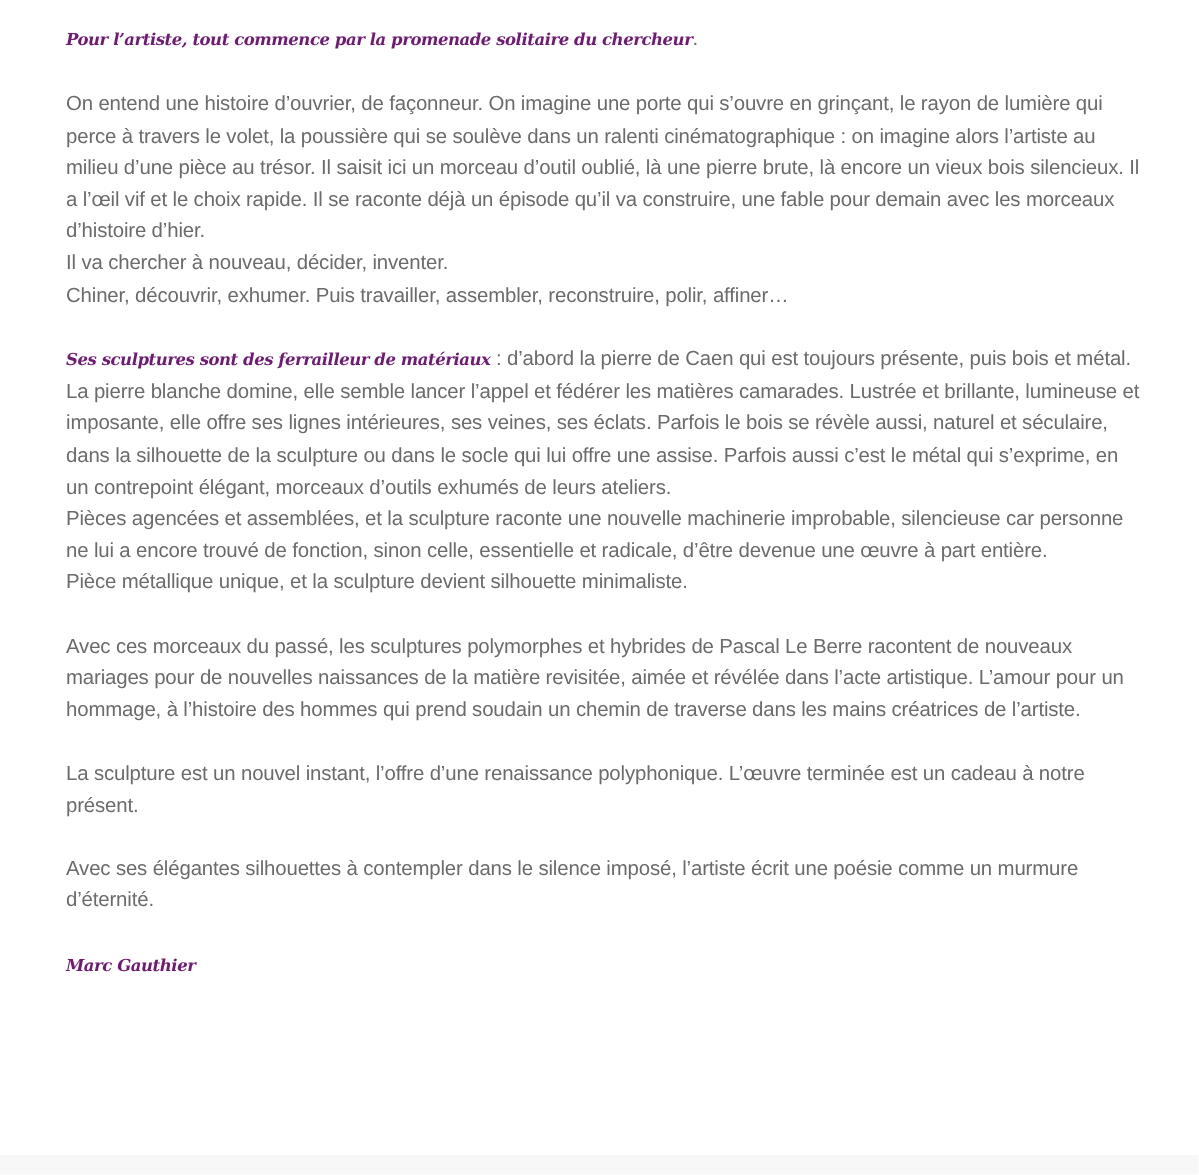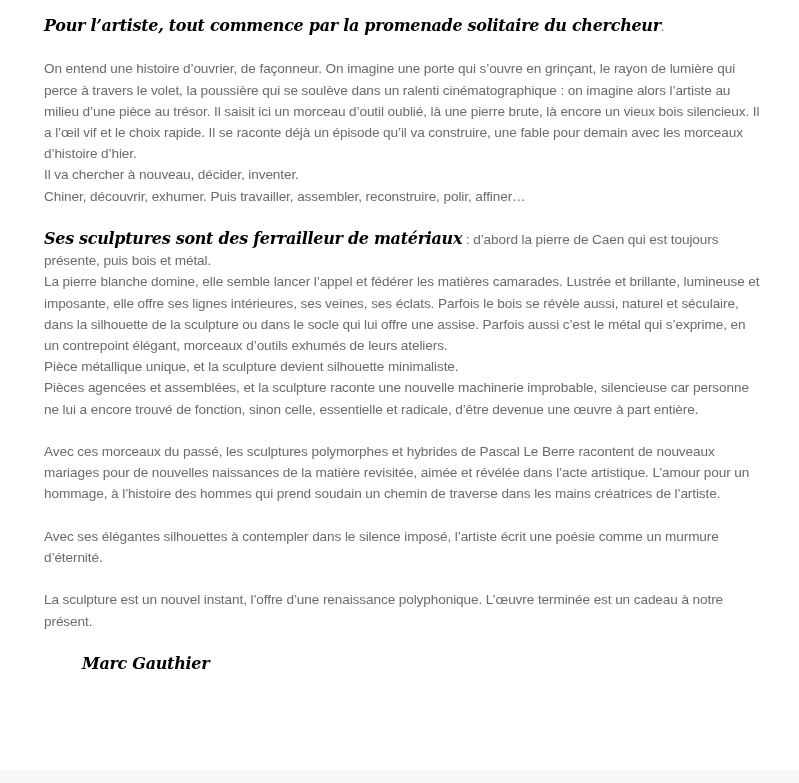--- a/index.html
+++ b/index.html
@@ -27,27 +27,26 @@
   .para {
     margin: 0 0 21.2px 0;
   }
   .line {
     display: block;
   }
   .script {
     font-family: "DejaVu Serif", serif;
     font-style: italic;
     font-weight: bold;
-    color: #000000;
-    font-size: 16px;
+    color: #701a75;
+    font-size: 11px;
     letter-spacing: -0.3px;
   }
   .signature {
     margin-top: 0;
-    margin-left: 38px;
   }
   .footer-strip {
     position: absolute;
     left: 0;
     right: 0;
     top: 770px;
     height: 13px;
     background: #f7f7f7;
   }
 </style>
@@ -62,29 +61,29 @@
 
   <p class="para">
     <span class="line">On entend une histoire d’ouvrier, de façonneur. On imagine une porte qui s’ouvre en grinçant, le rayon de lumière qui perce à travers le volet, la poussière qui se soulève dans un ralenti cinématographique : on imagine alors l’artiste au milieu d’une pièce au trésor. Il saisit ici un morceau d’outil oublié, là une pierre brute, là encore un vieux bois silencieux. Il a l’œil vif et le choix rapide. Il se raconte déjà un épisode qu’il va construire, une fable pour demain avec les morceaux d’histoire d’hier.</span>
     <span class="line">Il va chercher à nouveau, décider, inventer.</span>
     <span class="line">Chiner, découvrir, exhumer. Puis travailler, assembler, reconstruire, polir, affiner…</span>
   </p>
 
   <p class="para">
     <span class="script">Ses sculptures sont des ferrailleur de matériaux</span><span> : d’abord la pierre de Caen qui est toujours présente, puis bois et métal.</span>
     <span class="line">La pierre blanche domine, elle semble lancer l’appel et fédérer les matières camarades. Lustrée et brillante, lumineuse et imposante, elle offre ses lignes intérieures, ses veines, ses éclats. Parfois le bois se révèle aussi, naturel et séculaire, dans la silhouette de la sculpture ou dans le socle qui lui offre une assise. Parfois aussi c’est le métal qui s’exprime, en un contrepoint élégant, morceaux d’outils exhumés de leurs ateliers.</span>
+    <span class="line">Pièces agencées et assemblées, et la sculpture raconte une nouvelle machinerie improbable, silencieuse car personne ne lui a encore trouvé de fonction, sinon celle, essentielle et radicale, d’être devenue une œuvre à part entière.</span>
     <span class="line">Pièce métallique unique, et la sculpture devient silhouette minimaliste.</span>
-    <span class="line">Pièces agencées et assemblées, et la sculpture raconte une nouvelle machinerie improbable, silencieuse car personne ne lui a encore trouvé de fonction, sinon celle, essentielle et radicale, d’être devenue une œuvre à part entière.</span>
   </p>
 
   <p class="para">Avec ces morceaux du passé, les sculptures polymorphes et hybrides de Pascal Le Berre racontent de nouveaux mariages pour de nouvelles naissances de la matière revisitée, aimée et révélée dans l’acte artistique. L’amour pour un hommage, à l’histoire des hommes qui prend soudain un chemin de traverse dans les mains créatrices de l’artiste.</p>
 
+  <p class="para">La sculpture est un nouvel instant, l’offre d’une renaissance polyphonique. L’œuvre terminée est un cadeau à notre présent.</p>
+
   <p class="para">Avec ses élégantes silhouettes à contempler dans le silence imposé, l’artiste écrit une poésie comme un murmure d’éternité.</p>
-
-  <p class="para">La sculpture est un nouvel instant, l’offre d’une renaissance polyphonique. L’œuvre terminée est un cadeau à notre présent.</p>
 
   <p class="para signature">
     <span class="script">Marc Gauthier</span>
   </p>
 
 </div>
 
 <div class="footer-strip"></div>
 
 </body></html>

